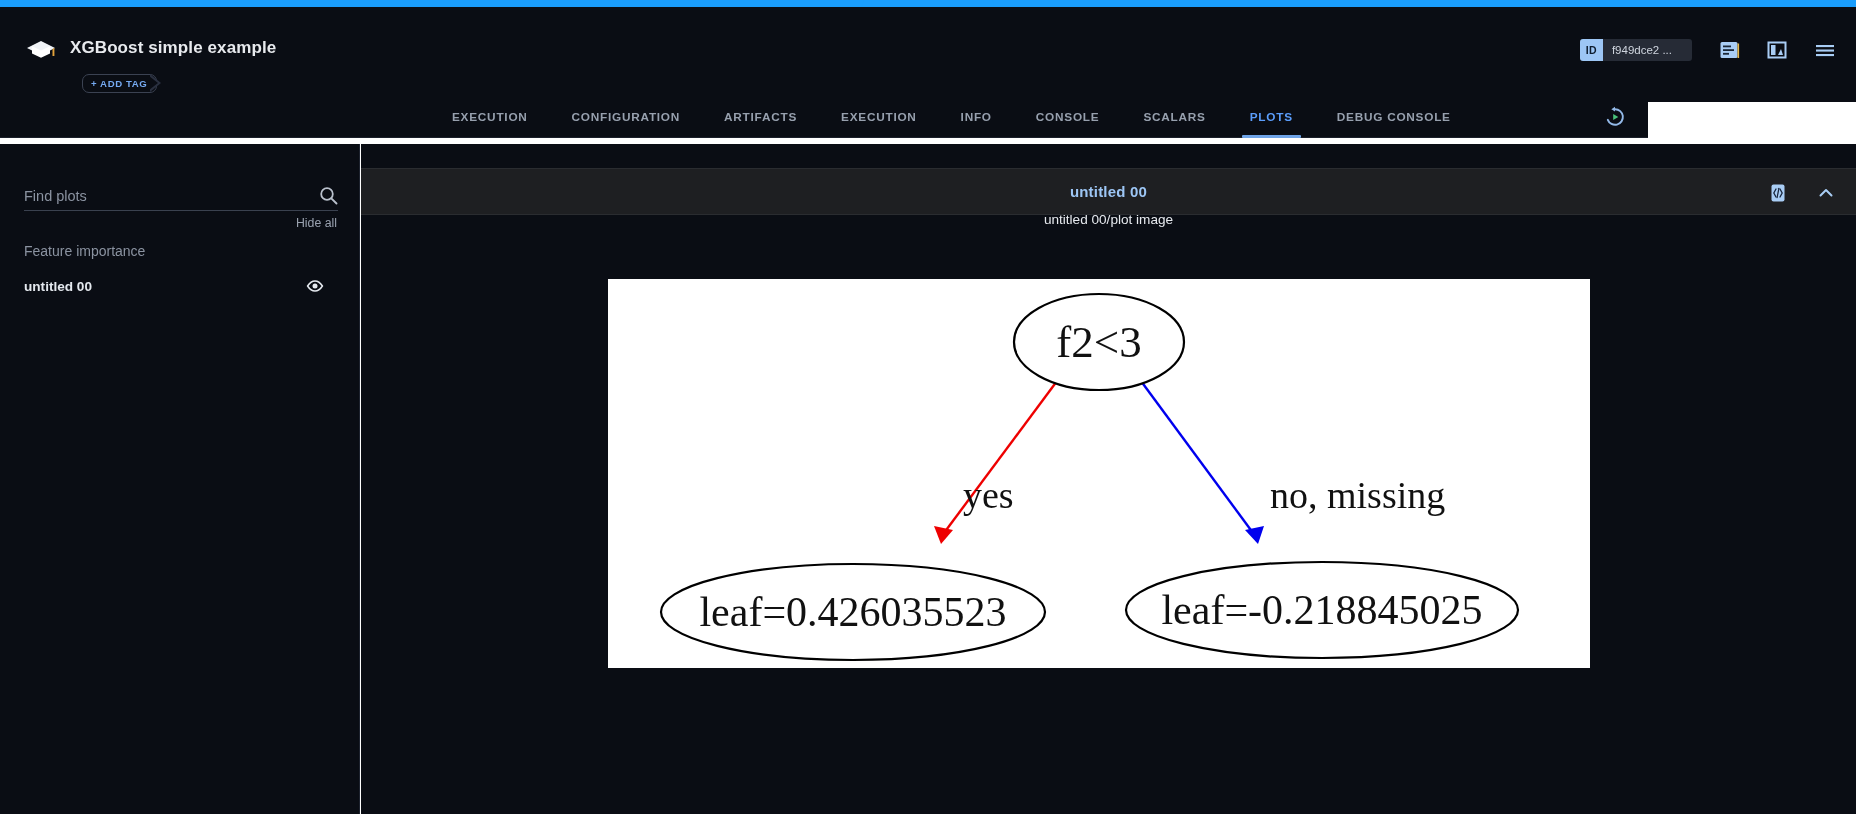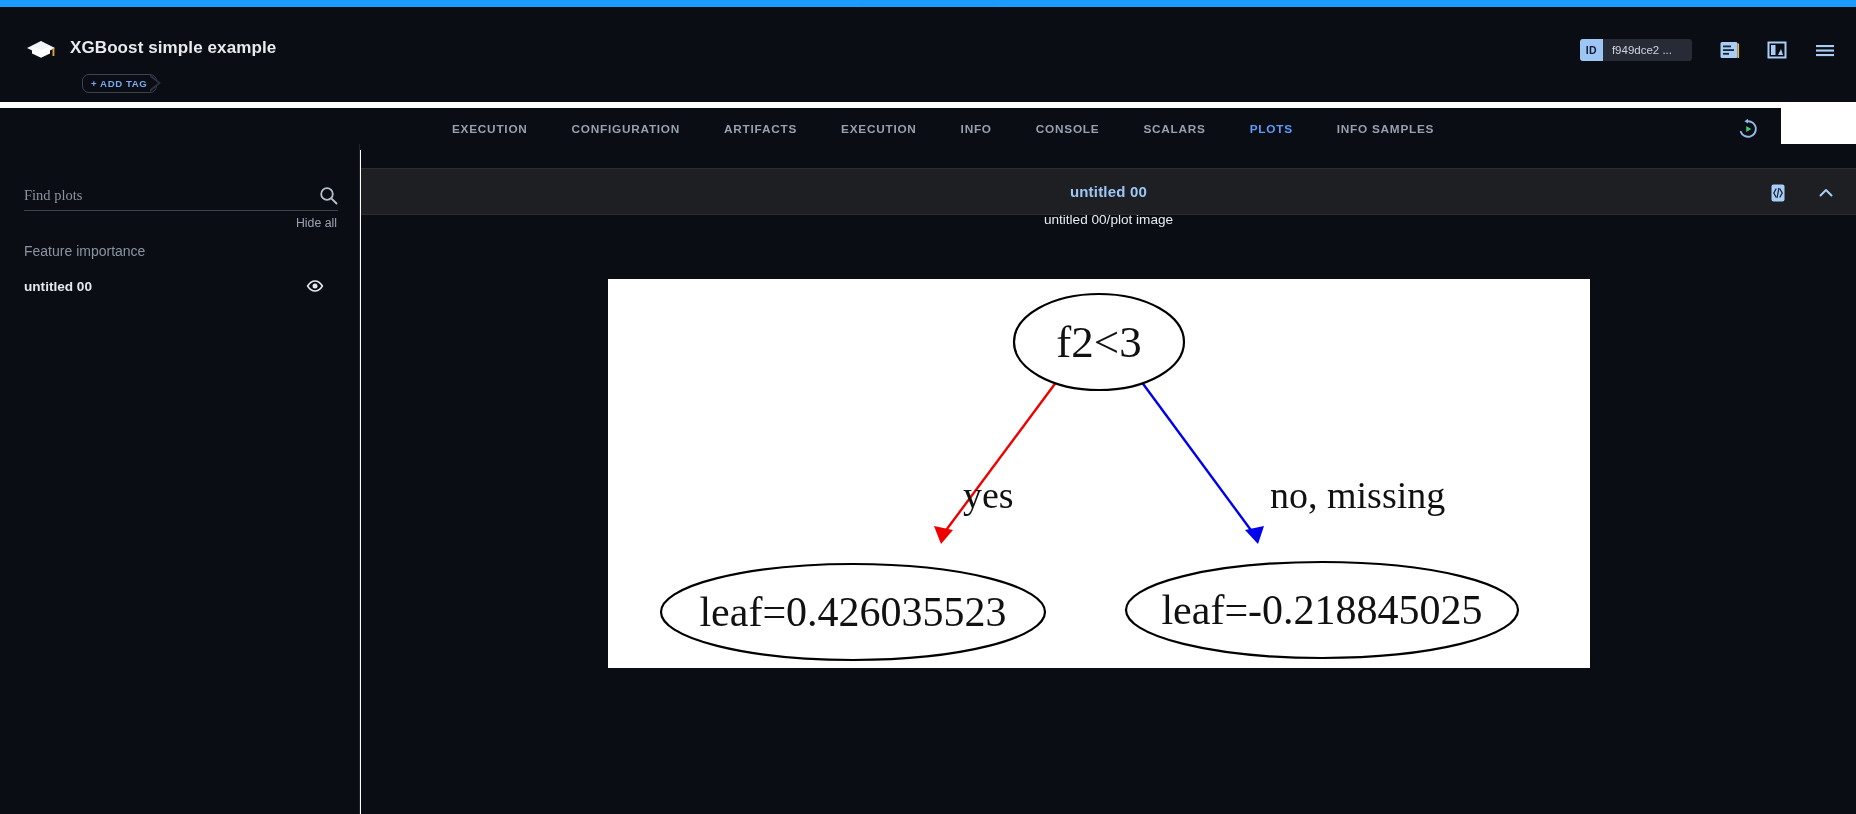--- a/index.html
+++ b/index.html
@@ -134,22 +134,22 @@
   }
   .hdr-icon {
     width: 22px; height: 22px;
     cursor: pointer;
     display: block;
   }
 
   
   .tabbar {
     position: absolute;
-    top: 108px; left: 0;
-    width: 1781px; height: 42px;
+    top: 96px; left: 0;
+    width: 1648px; height: 42px;
     background: #0a0d14;
     border-bottom: 1px solid #1b202b;
   }
   .tabs {
     position: absolute;
     left: 430px; top: 0;
     height: 42px;
     display: flex;
     align-items: center;
   }
@@ -198,21 +198,21 @@
     border-bottom: 1px solid #3a414f;
     display: flex;
     align-items: center;
   }
   .search-input {
     flex: 1;
     background: transparent;
     border: none;
     outline: none;
     color: #cdd3dc;
-    font-family: Liberation Serif, serif;
+    font-family: Liberation Sans, sans-serif;
     font-size: 14.5px;
     padding: 0;
   }
   .search-input::placeholder { color: #8b93a1; opacity: 1; }
   .search-icon { width: 19px; height: 19px; cursor: pointer; flex: none; }
 
   .hide-all {
     position: absolute;
     right: 22px; top: 72px;
     color: #9aa2b0;
@@ -360,21 +360,21 @@
   <div class="tabbar">
     <div class="tabs">
       <div class="tab">EXECUTION</div>
       <div class="tab">CONFIGURATION</div>
       <div class="tab">ARTIFACTS</div>
       <div class="tab">EXECUTION</div>
       <div class="tab">INFO</div>
       <div class="tab">CONSOLE</div>
       <div class="tab">SCALARS</div>
       <div class="tab active">PLOTS</div>
-      <div class="tab">INFO SAMPLES</div>
+      <div class="tab">DEBUG CONSOLE</div>
     </div>
     <span class="refresh-btn">
       <svg viewBox="0 0 22 22" width="22" height="22">
         <path d="M11 3.2 A7.8 7.8 0 1 1 3.8 13.8" fill="none" stroke="#93b9e8" stroke-width="1.9" stroke-linecap="round"></path>
         <path d="M11 0.8 L11 5.6 L7.4 3.2 Z" fill="#93b9e8"></path>
         <path d="M9.2 7.9 L14.3 11 L9.2 14.1 Z" fill="#49c27a"></path>
       </svg>
     </span>
   </div>
 

